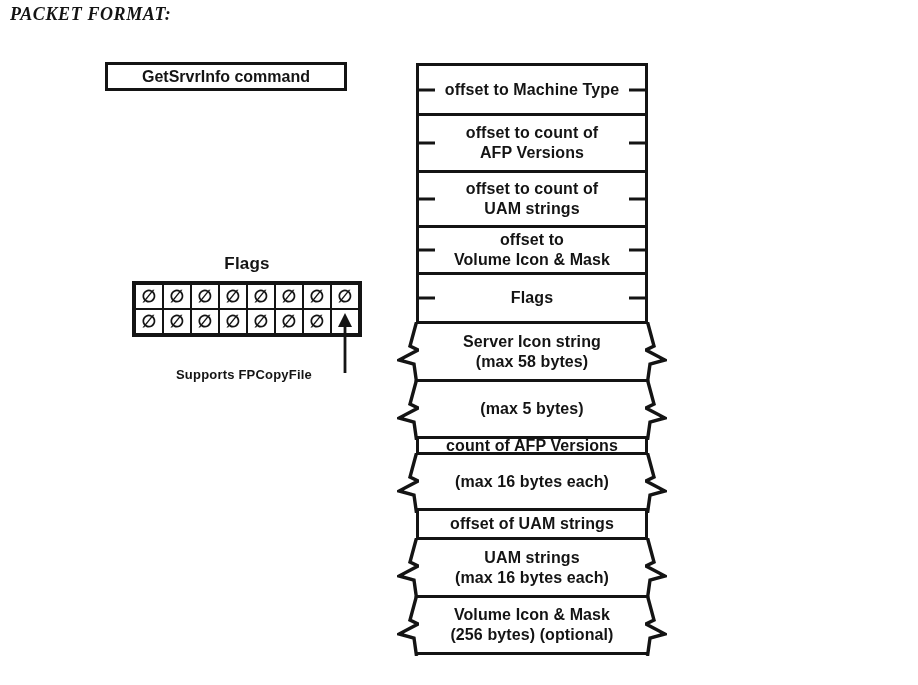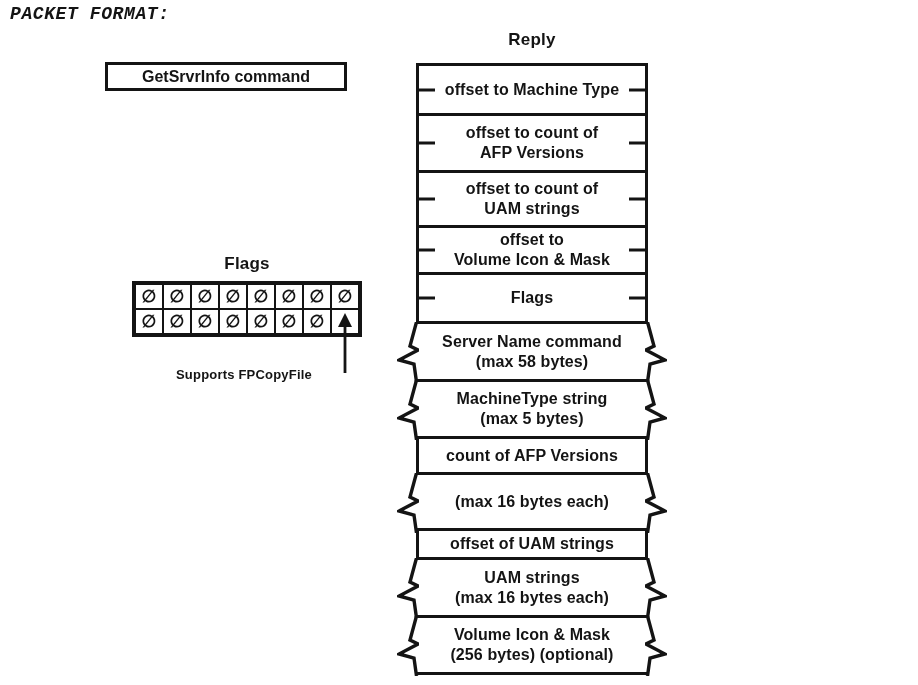--- a/index.html
+++ b/index.html
@@ -2,21 +2,21 @@
 <html><head>
 <meta charset="utf-8">
 <style>
   html,body{margin:0;padding:0;background:#ffffff;}
   .canvas{
     position:relative;width:918px;height:685px;background:#ffffff;
     color:#141414;font-family:"Liberation Sans",sans-serif;overflow:hidden;
   }
   .doc-title{
     position:absolute;left:10px;top:4px;
-    font-family:Liberation Mono, monospace;font-style:italic;font-weight:bold;
+    font-family:Liberation Serif, serif;font-style:italic;font-weight:bold;
     font-size:18px;letter-spacing:.6px;white-space:nowrap;
   }
   .col-heading{
     position:absolute;text-align:center;font-weight:bold;font-size:17px;
     letter-spacing:.2px;white-space:nowrap;
   }
   .cmd-heading{left:105px;width:242px;top:31px;}
   .reply-heading{left:416px;width:232px;top:30px;}
   .flags-heading{left:132px;width:230px;top:254px;}
 
@@ -73,21 +73,20 @@
 <body>
 
 <div class="canvas">
 
   <div class="doc-title">PACKET FORMAT:</div>
 
   <div class="cmd-box">
     <span>GetSrvrInfo command</span>
   </div>
 
-  <div class="col-heading reply-heading">Reply</div>
 
   <div class="stack">
 
     <div class="cell bordered" style="height:50px">
       <span class="tick-l"></span>
       <span class="tick-r"></span>
       <div>offset to Machine Type</div>
     </div>
 
     <div class="cell bordered" style="height:57px">
@@ -117,36 +116,35 @@
       <div>Flags</div>
     </div>
 
     <div class="cell" style="height:58px">
       <svg class="zz zz-l" viewBox="0 0 22 60" preserveAspectRatio="none">
           <polyline points="19.5,0 13,24 21,28 2,38 17,42 19.5,60" vector-effect="non-scaling-stroke"></polyline>
         </svg>
       <svg class="zz zz-r" viewBox="0 0 22 60" preserveAspectRatio="none">
           <polyline points="2.5,0 9,24 1,28 20,38 5,42 2.5,60" vector-effect="non-scaling-stroke"></polyline>
         </svg>
-      <div>Server Name command</div>
+      <div>Server Icon string</div>
       <div>(max 58 bytes)</div>
     </div>
 
     <div class="cell" style="height:57px">
       <svg class="zz zz-l" viewBox="0 0 22 60" preserveAspectRatio="none">
           <polyline points="19.5,0 13,24 21,28 2,38 17,42 19.5,60" vector-effect="non-scaling-stroke"></polyline>
         </svg>
       <svg class="zz zz-r" viewBox="0 0 22 60" preserveAspectRatio="none">
           <polyline points="2.5,0 9,24 1,28 20,38 5,42 2.5,60" vector-effect="non-scaling-stroke"></polyline>
         </svg>
-      <div>MachineType string</div>
       <div>(max 5 bytes)</div>
     </div>
 
-    <div class="cell bordered" style="height:36px">
+    <div class="cell bordered" style="height:16px">
       <div>count of AFP Versions</div>
     </div>
 
     <div class="cell" style="height:56px">
       <svg class="zz zz-l" viewBox="0 0 22 60" preserveAspectRatio="none">
           <polyline points="19.5,0 13,24 21,28 2,38 17,42 19.5,60" vector-effect="non-scaling-stroke"></polyline>
         </svg>
       <svg class="zz zz-r" viewBox="0 0 22 60" preserveAspectRatio="none">
           <polyline points="2.5,0 9,24 1,28 20,38 5,42 2.5,60" vector-effect="non-scaling-stroke"></polyline>
         </svg>

